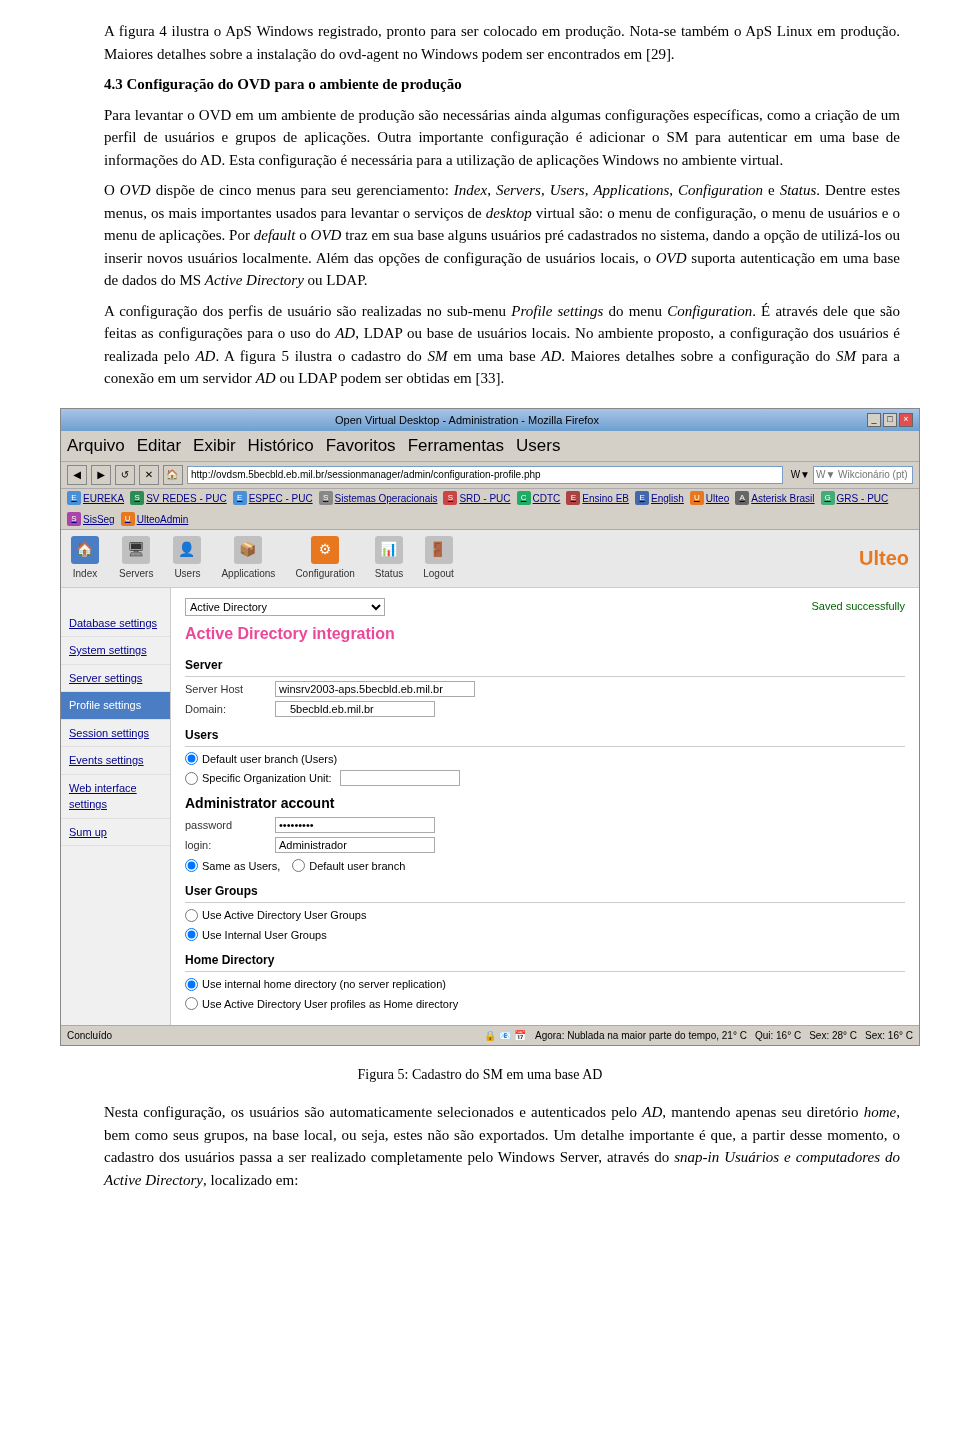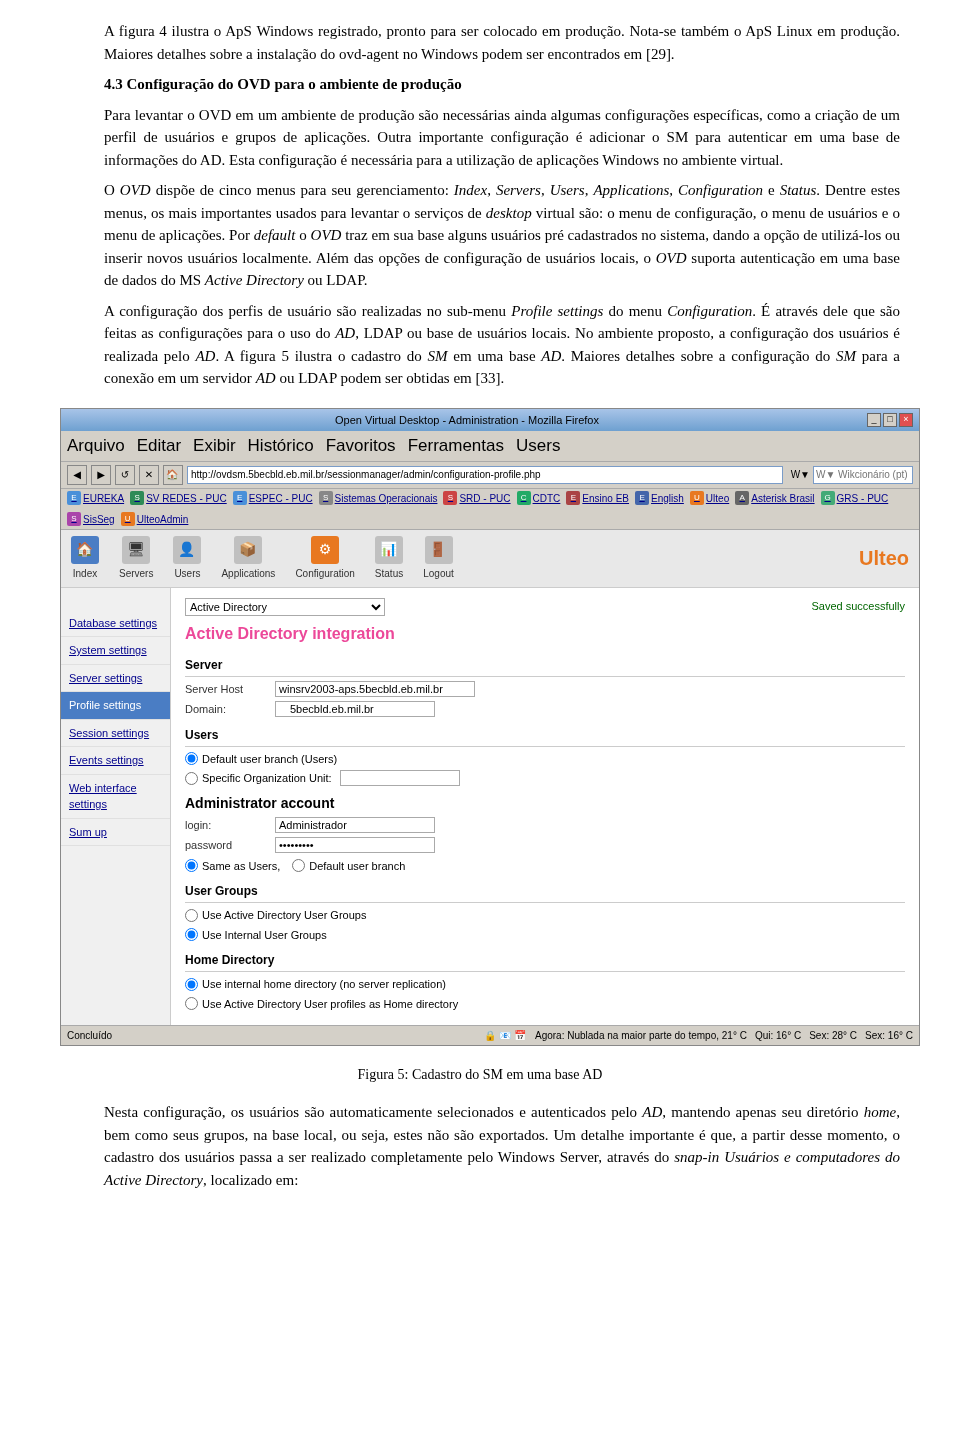--- a/index.html
+++ b/index.html
@@ -453,26 +453,26 @@
         <span>Default user branch (Users)</span>
       </div>
       <div class="radio-row">
         <input type="radio" name="user_branch" style="">
         <span>Specific Organization Unit:</span>
         <input class="form-input" style="width: 120px; margin-left: 4px;">
       </div>
 
       <div class="subsection-label">Administrator account</div>
       <div class="form-row">
+        <span class="form-label">password</span>
+        <input type="password" class="form-input" value="password1" style="">
+      </div>
+      <div class="form-row">
         <span class="form-label">login:</span>
         <input class="form-input" value="Administrador" style="">
-      </div>
-      <div class="form-row">
-        <span class="form-label">password</span>
-        <input type="password" class="form-input" value="password1" style="">
       </div>
       <div class="radio-row">
         <input type="radio" name="admin_type" checked="" style="">
         <span>Same as Users,</span>
         <input type="radio" name="admin_type" style="margin-left: 8px;">
         <span>Default user branch</span>
       </div>
 
       <div class="section-label">User Groups</div>
       <div class="radio-row">

